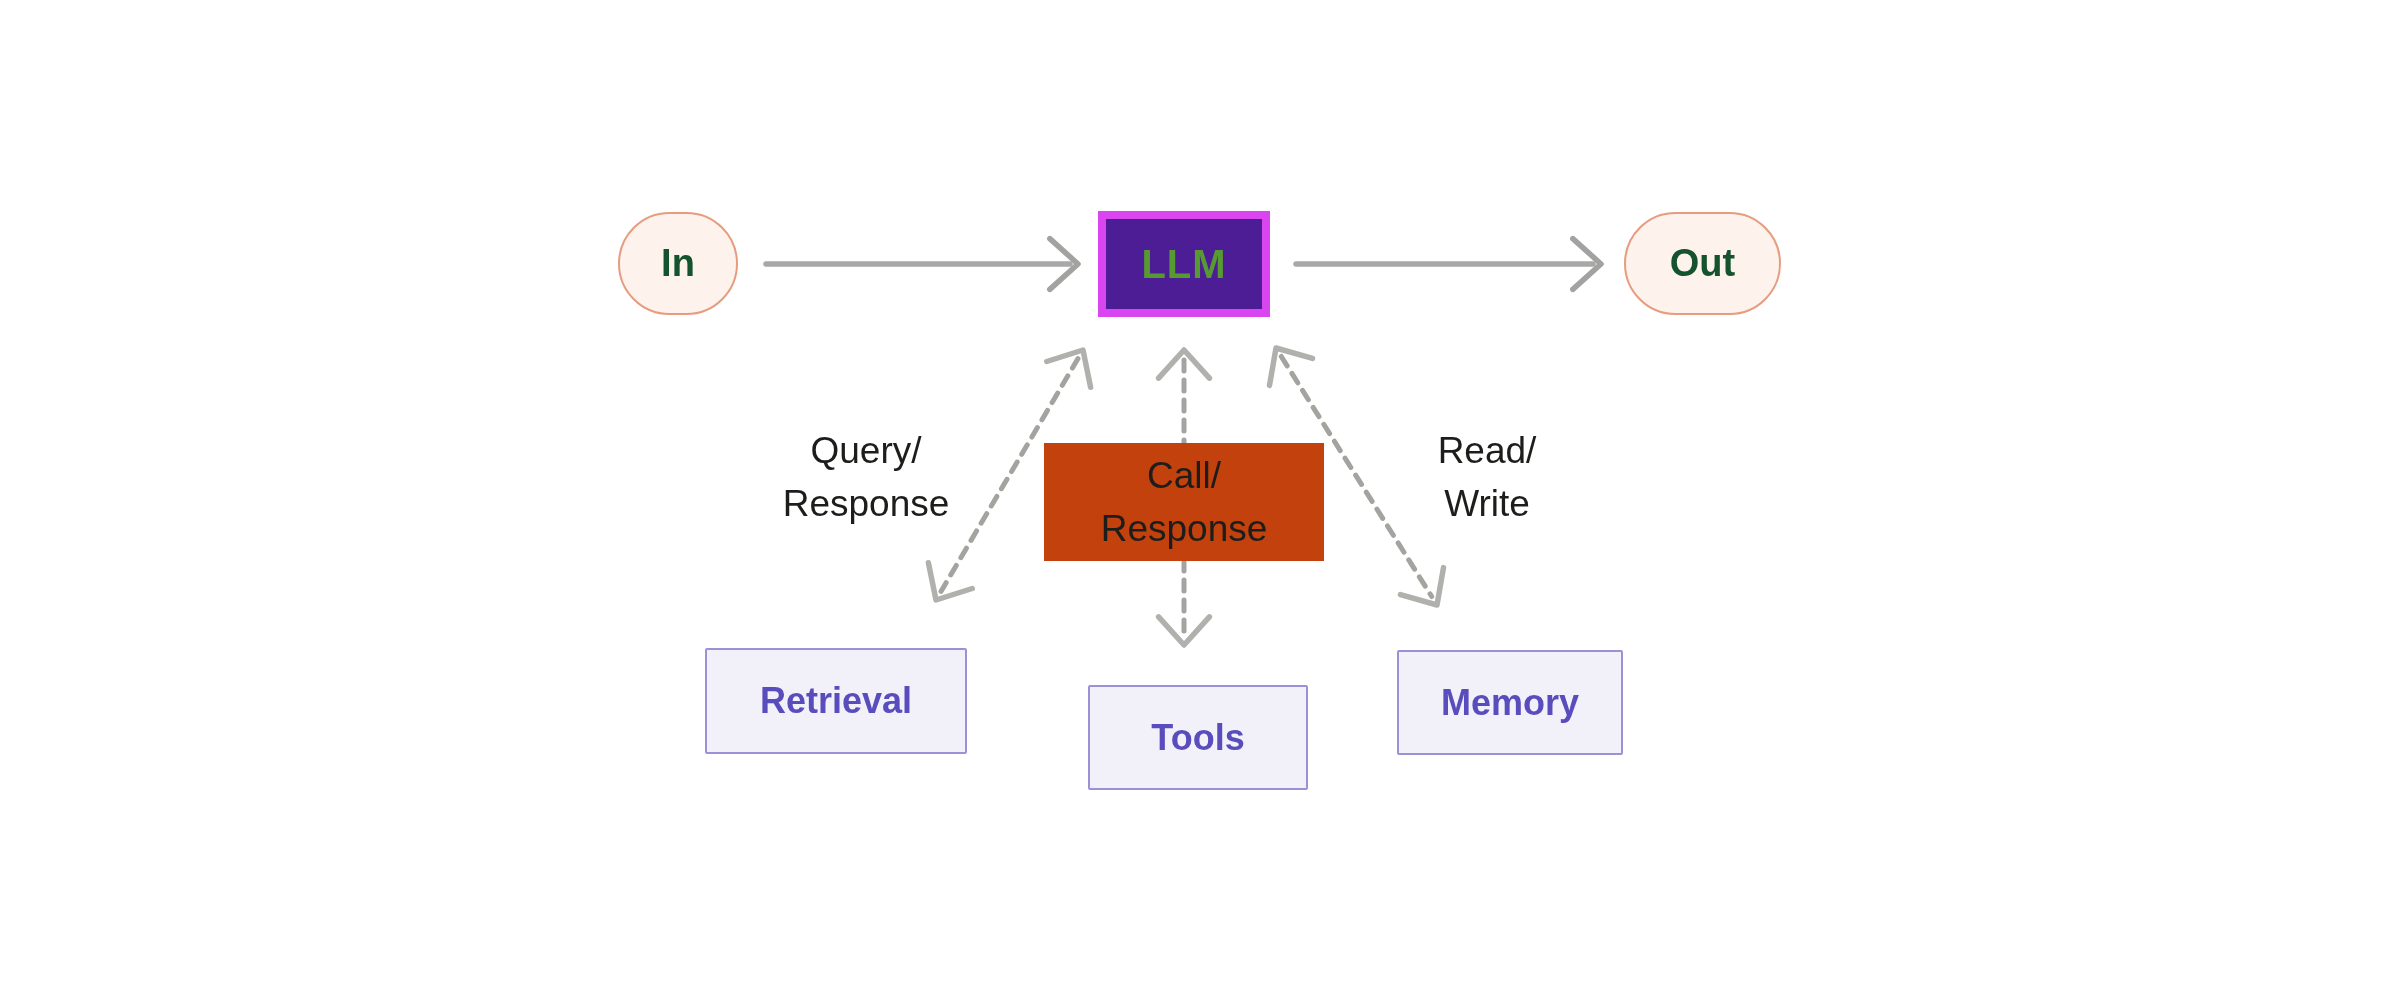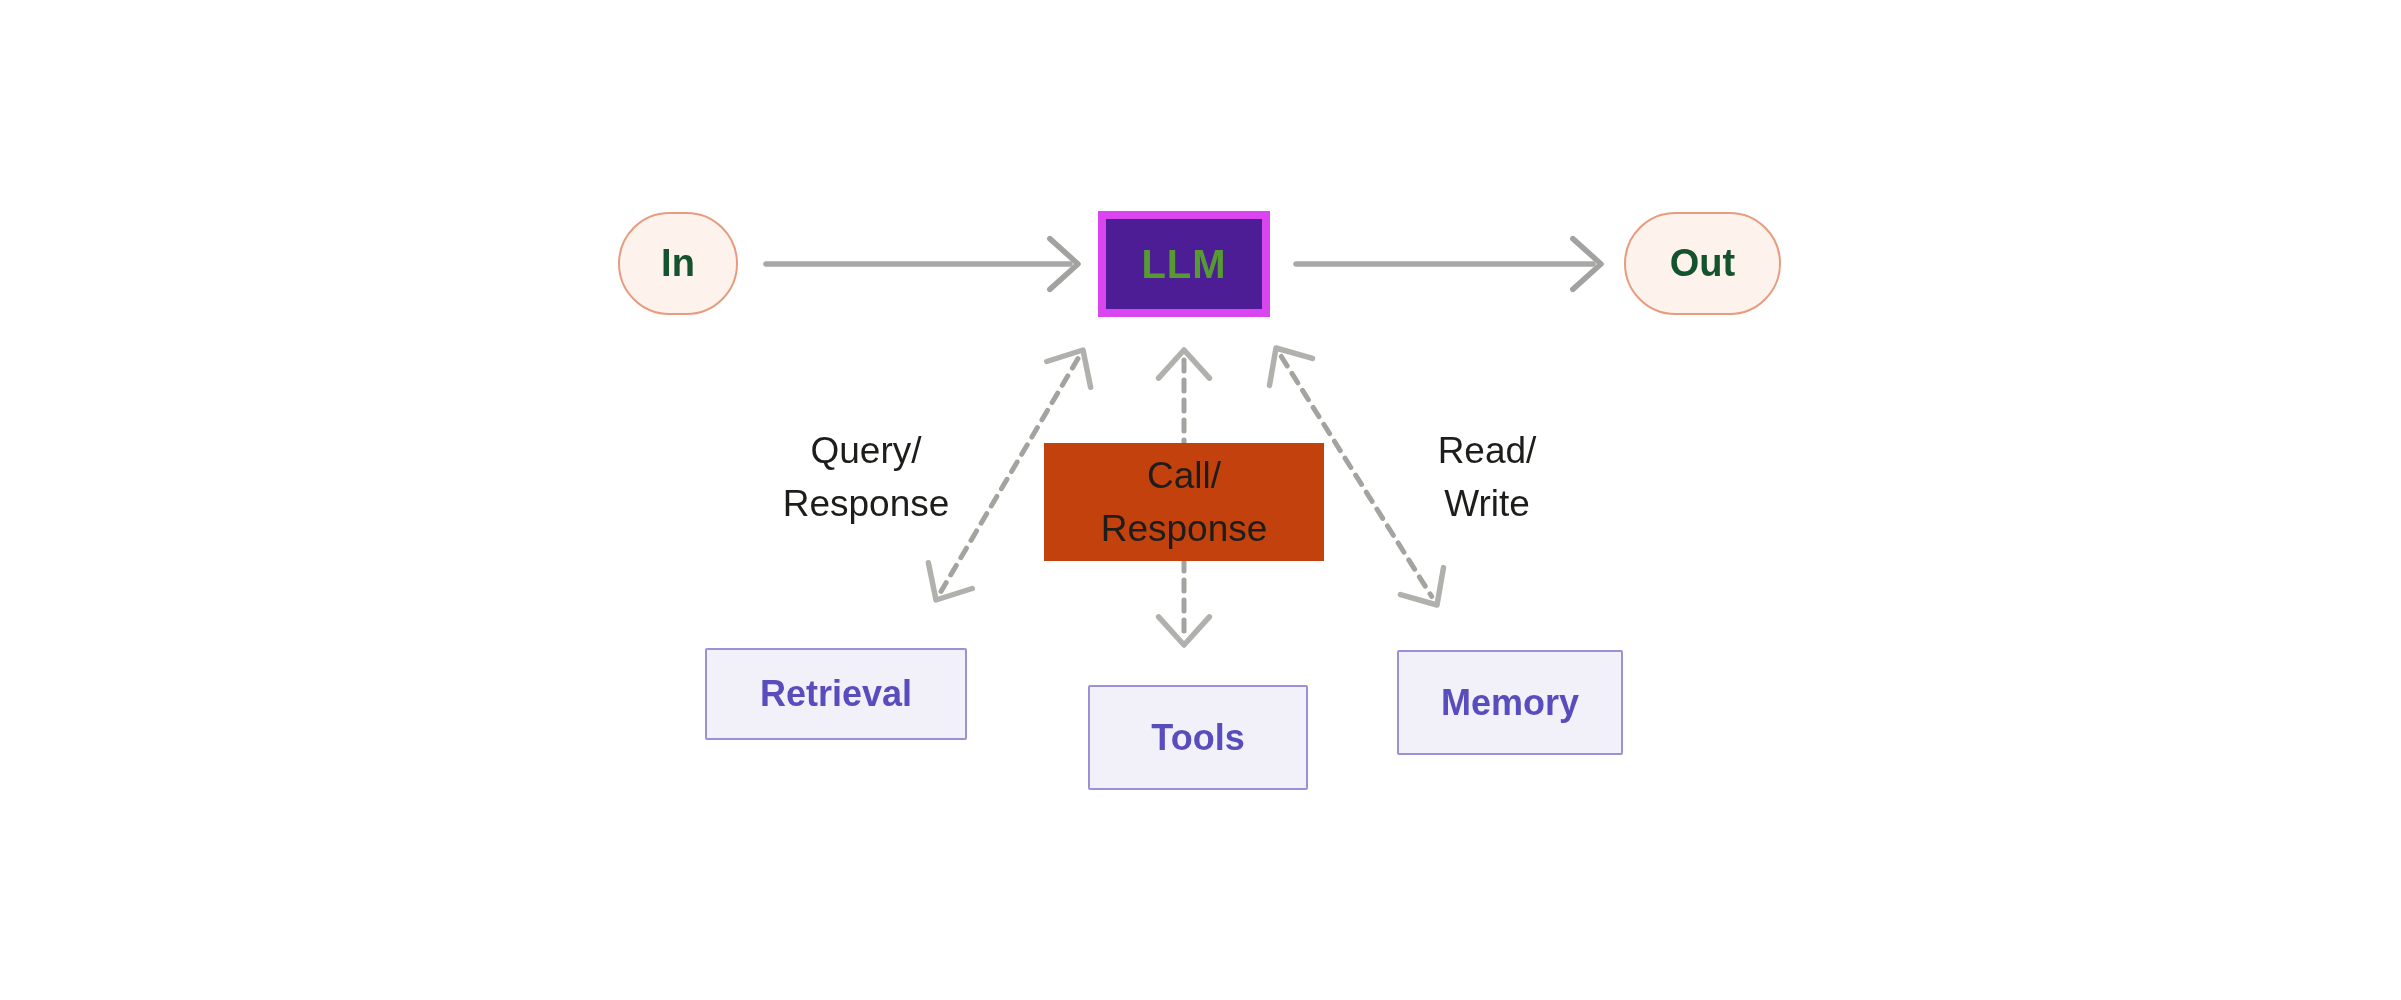--- a/index.html
+++ b/index.html
@@ -46,21 +46,21 @@
   .module {
     background: #f2f1fa;
     border: 2px solid #9b91d6;
     border-radius: 2px;
     color: #594dbe;
     font-size: 36px;
   }
   #node-in      { left: 618px;  top: 212px; width: 120px; height: 103px; }
   #node-llm     { left: 1098px; top: 211px; width: 172px; height: 106px; }
   #node-out     { left: 1624px; top: 212px; width: 157px; height: 103px; }
-  #node-retrieval { left: 705px;  top: 648px; width: 262px; height: 92px; }
+  #node-retrieval { left: 705px;  top: 648px; width: 262px; height: 106px; }
   #node-tools     { left: 1088px; top: 685px; width: 220px; height: 105px; }
   #node-memory    { left: 1397px; top: 650px; width: 226px; height: 105px; }
 
   .edge-label {
     position: absolute;
     text-align: center;
     color: #1d1d1b;
     font-size: 37px;
     line-height: 53px;
     white-space: pre-line;

